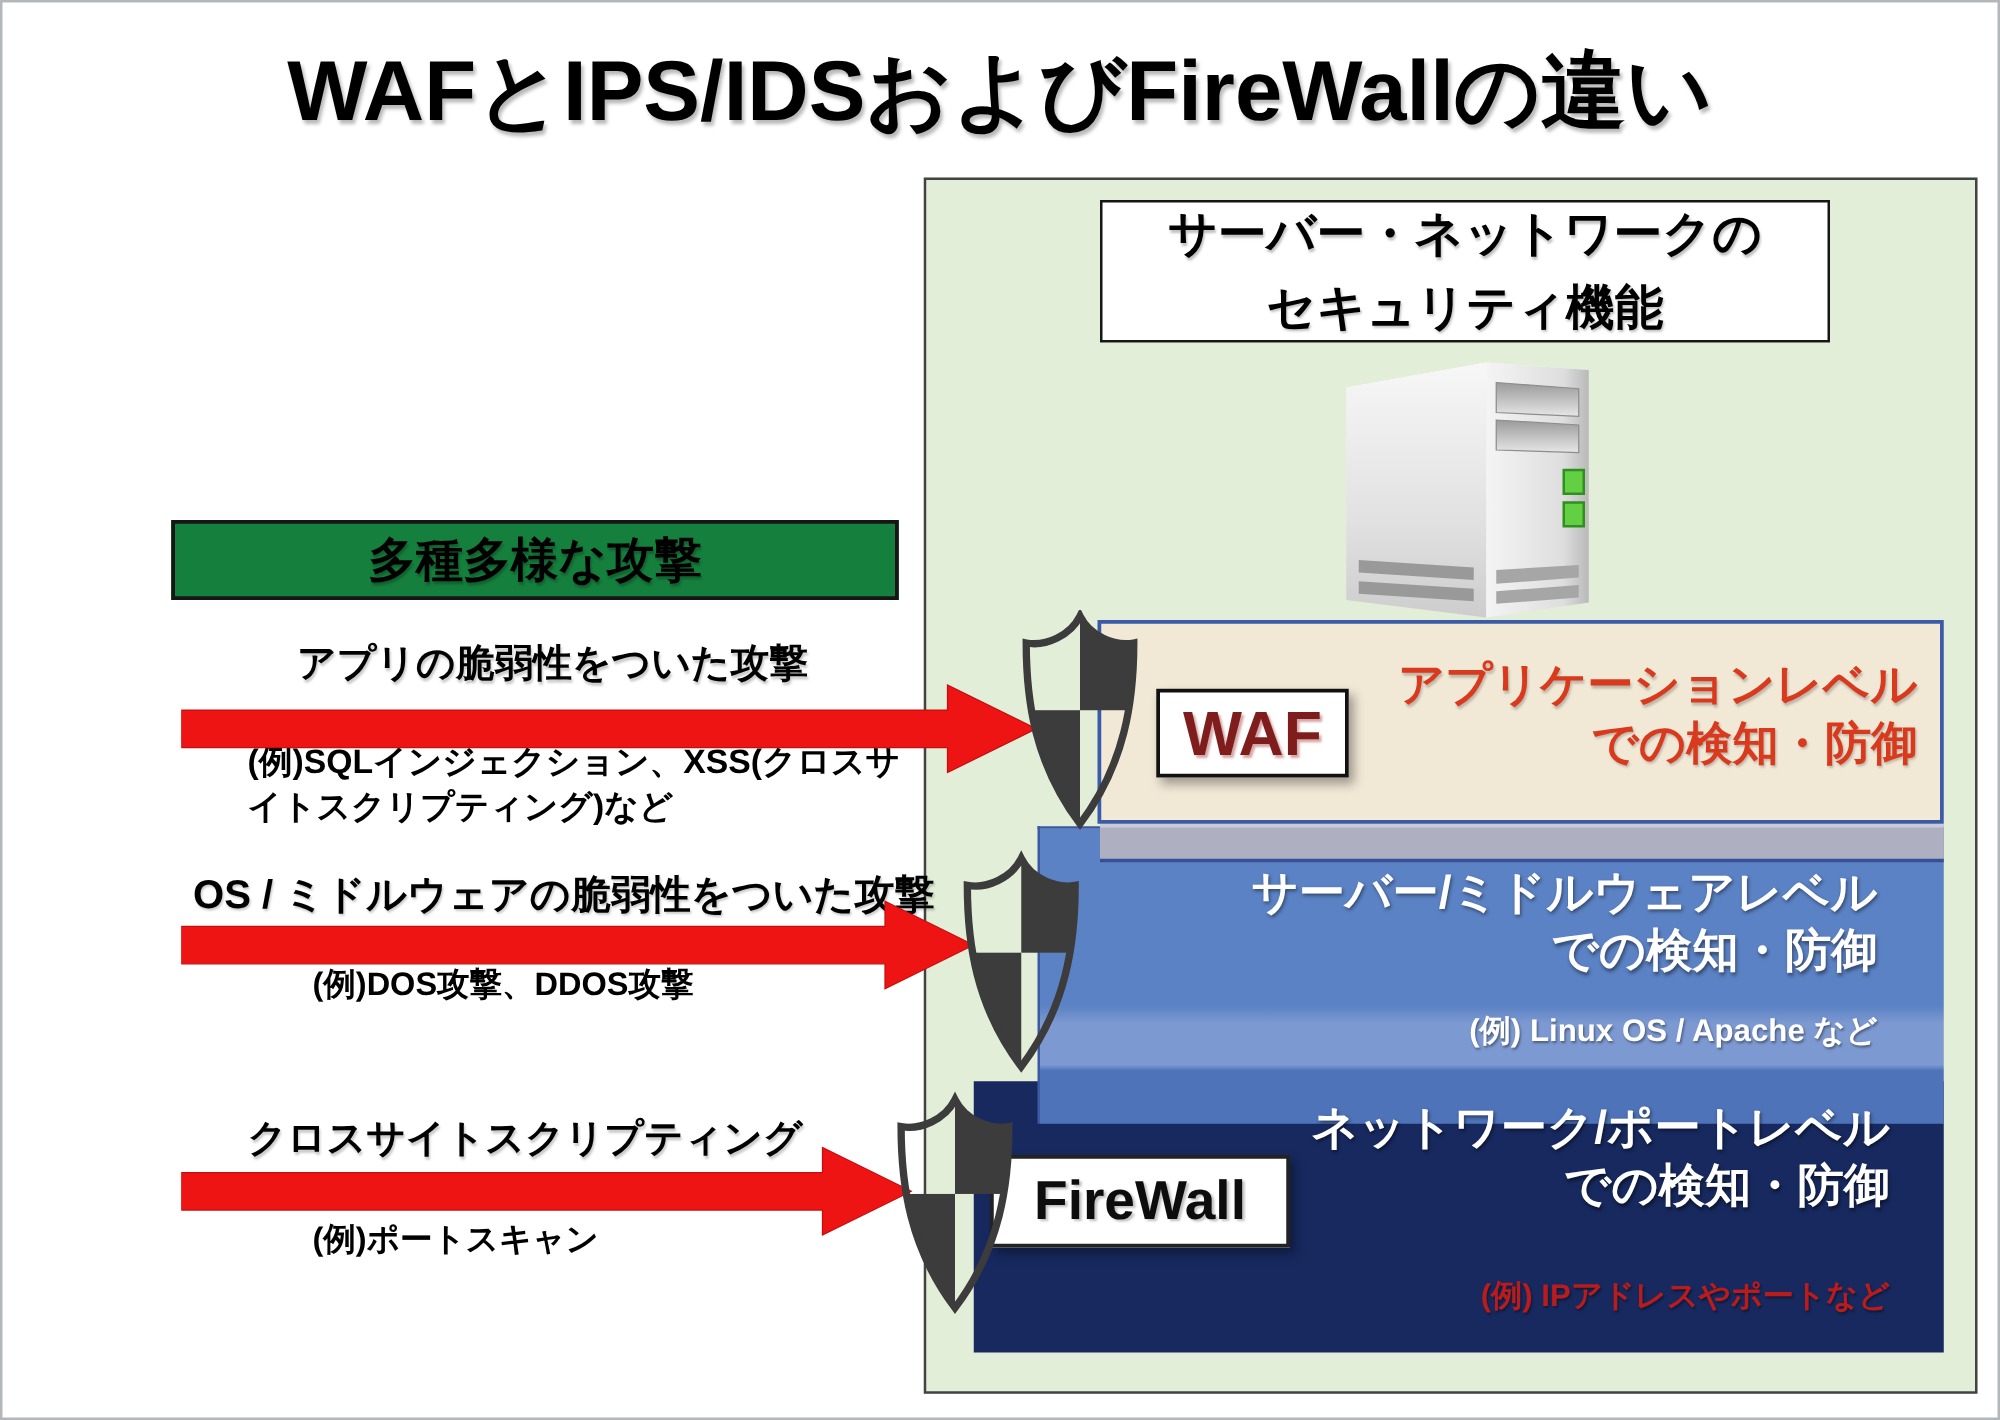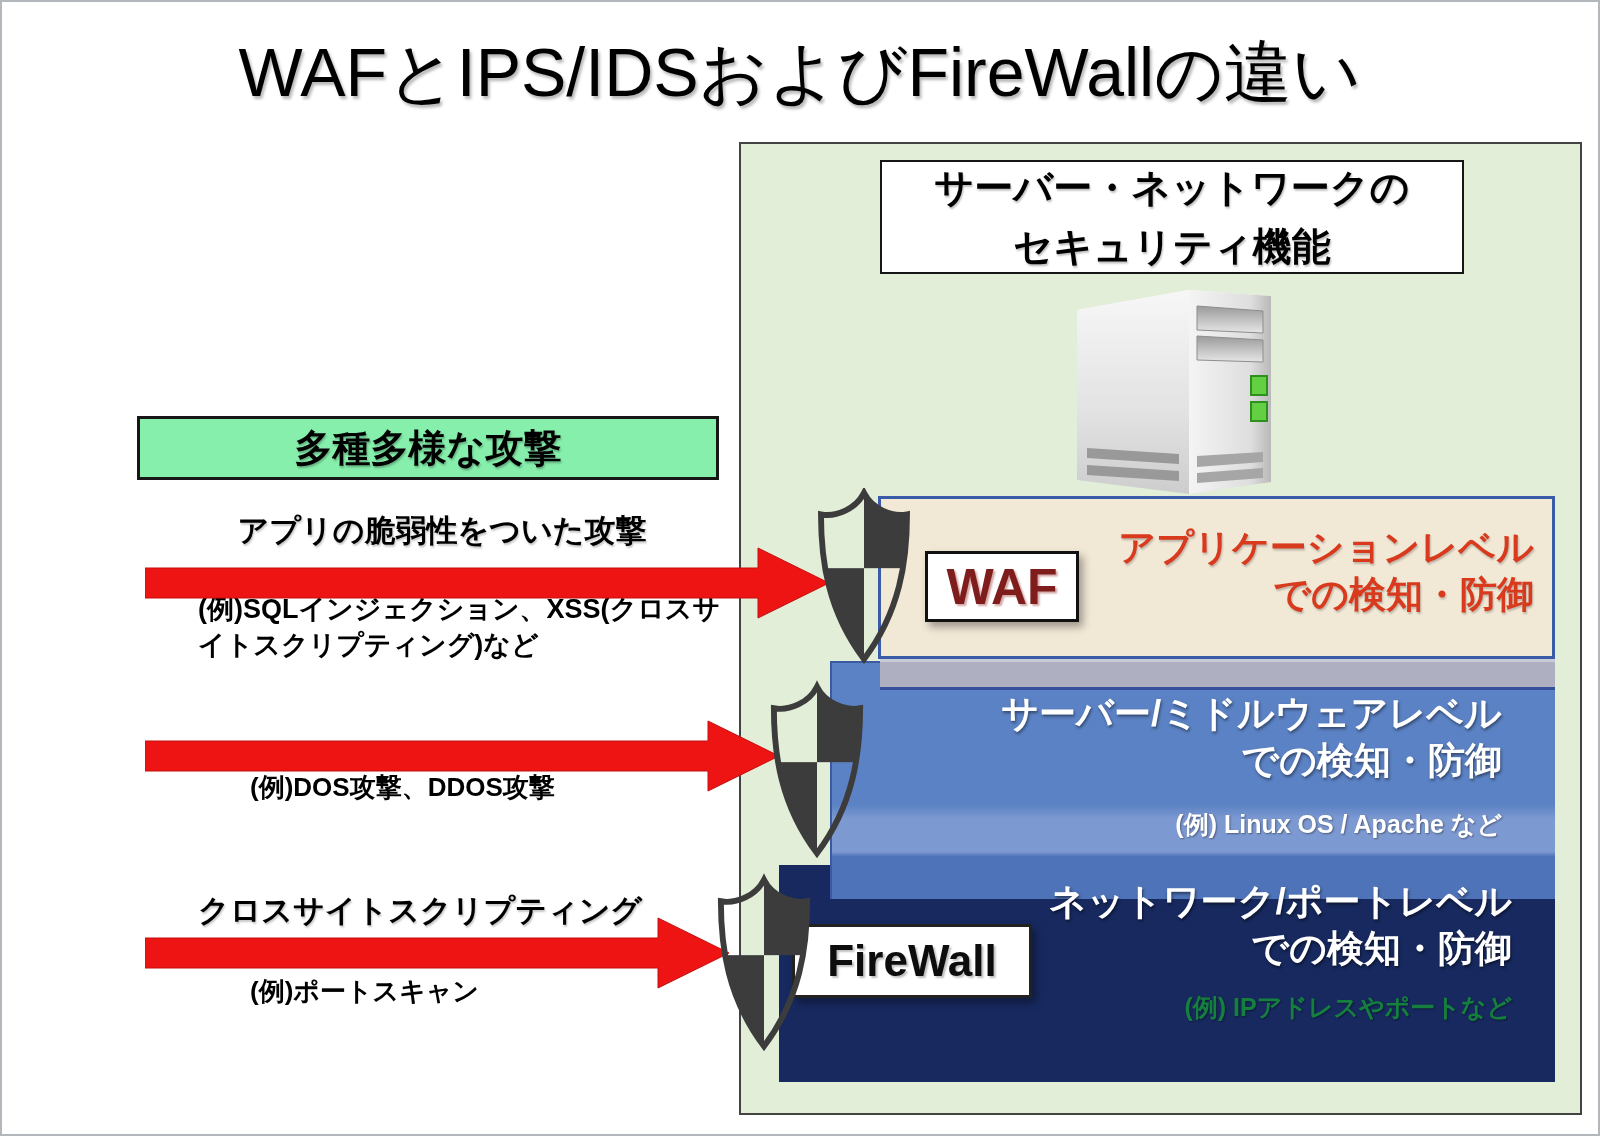--- a/index.html
+++ b/index.html
@@ -7,21 +7,21 @@
   .stage{
     position:relative;width:1596px;height:1132px;margin:0;
     background:#ffffff;border:2px solid #b3b7bc;overflow:hidden;
     font-family:"Liberation Sans","DejaVu Sans",sans-serif;color:#000;
   }
   .abs{position:absolute;box-sizing:border-box;}
 
   
   .main-title{
     left:0;top:26px;width:100%;text-align:center;
-    font-size:68px;font-weight:400;letter-spacing:0px;
+    font-size:68px;font-weight:700;letter-spacing:0px;
     text-shadow:2px 3px 3px rgba(0,0,0,0.28);
     white-space:nowrap;
   }
 
   
   .green-panel{left:737px;top:140px;width:843px;height:973px;
     background:#e3eed9;border:2px solid #434343;z-index:1;}
 
   .header-box{left:878px;top:158px;width:584px;height:114px;
     background:#ffffff;border:2px solid #161616;z-index:10;
@@ -43,21 +43,21 @@
     background:#f2e8d6;border:3px solid #3a5ba8;z-index:40;}
 
   
   .band-title{z-index:45;text-align:right;font-weight:900;line-height:1.28;font-size:37px;}
   .band-example{z-index:45;text-align:right;font-weight:700;font-size:25px;}
   .waf-title{left:1000px;top:522px;width:532px;color:#d93a1e;text-shadow:1px 2px 2px rgba(0,0,0,0.22);}
   .waf-example{left:1000px;top:619px;width:532px;color:#d93a1e;}
   .ips-title{left:960px;top:688px;width:540px;color:#ffffff;text-shadow:1px 2px 3px rgba(0,0,0,0.45);}
   .ips-example{left:960px;top:806px;width:540px;color:#ffffff;text-shadow:1px 1px 2px rgba(0,0,0,0.4);}
   .fw-title{left:970px;top:876px;width:540px;color:#ffffff;text-shadow:1px 2px 3px rgba(0,0,0,0.5);}
-  .fw-example{left:970px;top:989px;width:540px;color:#15803d;text-shadow:1px 1px 2px rgba(0,0,0,0.4);}
+  .fw-example{left:970px;top:1018px;width:540px;color:#b91c1c;text-shadow:1px 1px 2px rgba(0,0,0,0.4);}
 
   
   .layer-label{z-index:50;background:#ffffff;display:flex;align-items:center;justify-content:center;
     font-weight:900;box-shadow:4px 5px 8px rgba(0,0,0,0.35);}
   .waf-label{left:923px;top:549px;width:154px;height:71px;border:3px solid #111;
     font-size:50px;color:#7f1d1d;text-shadow:2px 2px 2px rgba(130,0,0,0.35);}
   .ips-label{left:877px;top:748px;width:198px;height:72px;border:3px solid #222;
     font-size:44px;color:#0d0d0d;text-shadow:2px 2px 2px rgba(0,0,0,0.25);}
   .fw-label{left:790px;top:922px;width:240px;height:74px;border:3px solid #222;
     font-size:44px;color:#0d0d0d;text-shadow:2px 2px 2px rgba(0,0,0,0.25);}
@@ -68,21 +68,21 @@
   .shield-ips{left:766px;top:670px;width:98px;height:196px;}
   .shield-fw{left:713px;top:862px;width:98px;height:198px;}
 
   
   .arrow{z-index:55;}
   .arrow1{left:143px;top:545px;width:685px;height:72px;}
   .arrow2{left:143px;top:718px;width:635px;height:72px;}
   .arrow3{left:143px;top:915px;width:585px;height:72px;}
 
   
-  .attack-box{left:135px;top:414px;width:582px;height:64px;background:#86efac;
+  .attack-box{left:135px;top:414px;width:582px;height:64px;background:#15803d;
     border:3px solid #161616;display:flex;align-items:center;justify-content:center;
     font-size:38px;font-weight:900;z-index:10;text-shadow:1px 2px 2px rgba(0,0,0,0.25);}
   .attack-label{font-weight:900;text-align:center;z-index:10;text-shadow:1px 2px 2px rgba(0,0,0,0.22);}
   .attack-example{font-weight:700;z-index:10;line-height:1.32;}
   .attack1-label{left:160px;top:508px;width:560px;font-size:31px;}
   .attack1-example{left:196px;top:590px;width:530px;font-size:27px;}
   .attack2-label{left:140px;top:692px;width:618px;font-size:32px;white-space:nowrap;}
   .attack2-example{left:248px;top:768px;width:500px;font-size:26px;}
   .attack3-label{left:168px;top:888px;width:500px;font-size:31px;}
   .attack3-example{left:248px;top:972px;width:420px;font-size:26px;}
@@ -210,18 +210,19 @@
   </svg>
   <svg class="abs arrow arrow3" viewBox="0 0 585 72" preserveAspectRatio="none">
     <polygon points="0,21 513,21 513,1 584,36 513,71 513,51 0,51" fill="#ee1414" stroke="#c50f0f" stroke-width="1"></polygon>
   </svg>
 
   <div class="abs attack-box">多種多様な攻撃</div>
 
   <div class="abs attack-label attack1-label">アプリの脆弱性をついた攻撃</div>
   <div class="abs attack-example attack1-example">(例)SQLインジェクション、XSS(クロスサイトスクリプティング)など</div>
 
+  <div class="abs attack-label attack2-label">OS / ミドルウェアの脆弱性をついた攻撃</div>
   <div class="abs attack-example attack2-example">(例)DOS攻撃、DDOS攻撃</div>
 
   <div class="abs attack-label attack3-label">クロスサイトスクリプティング</div>
   <div class="abs attack-example attack3-example">(例)ポートスキャン</div>
 
 </div>
 
 </body></html>

